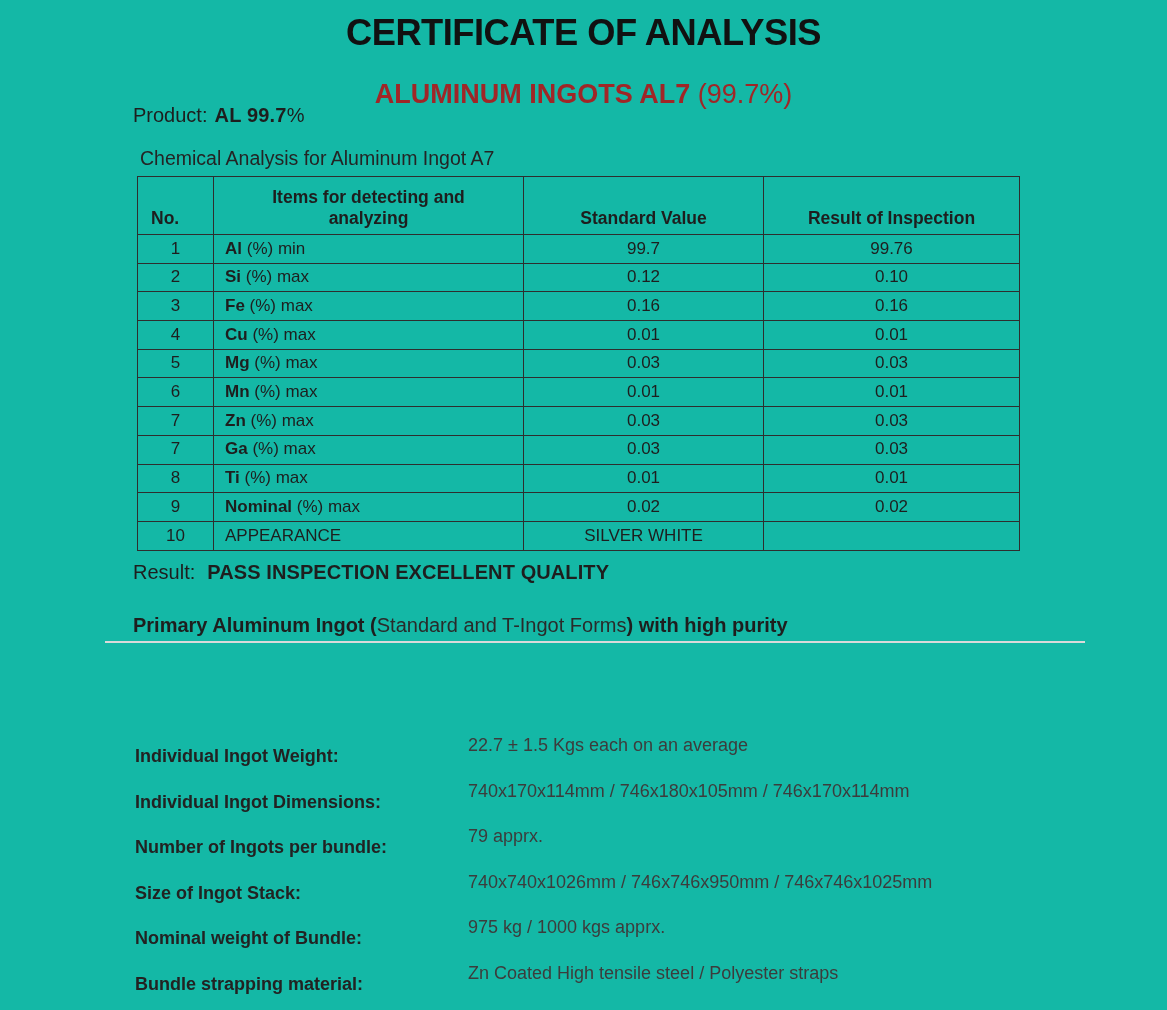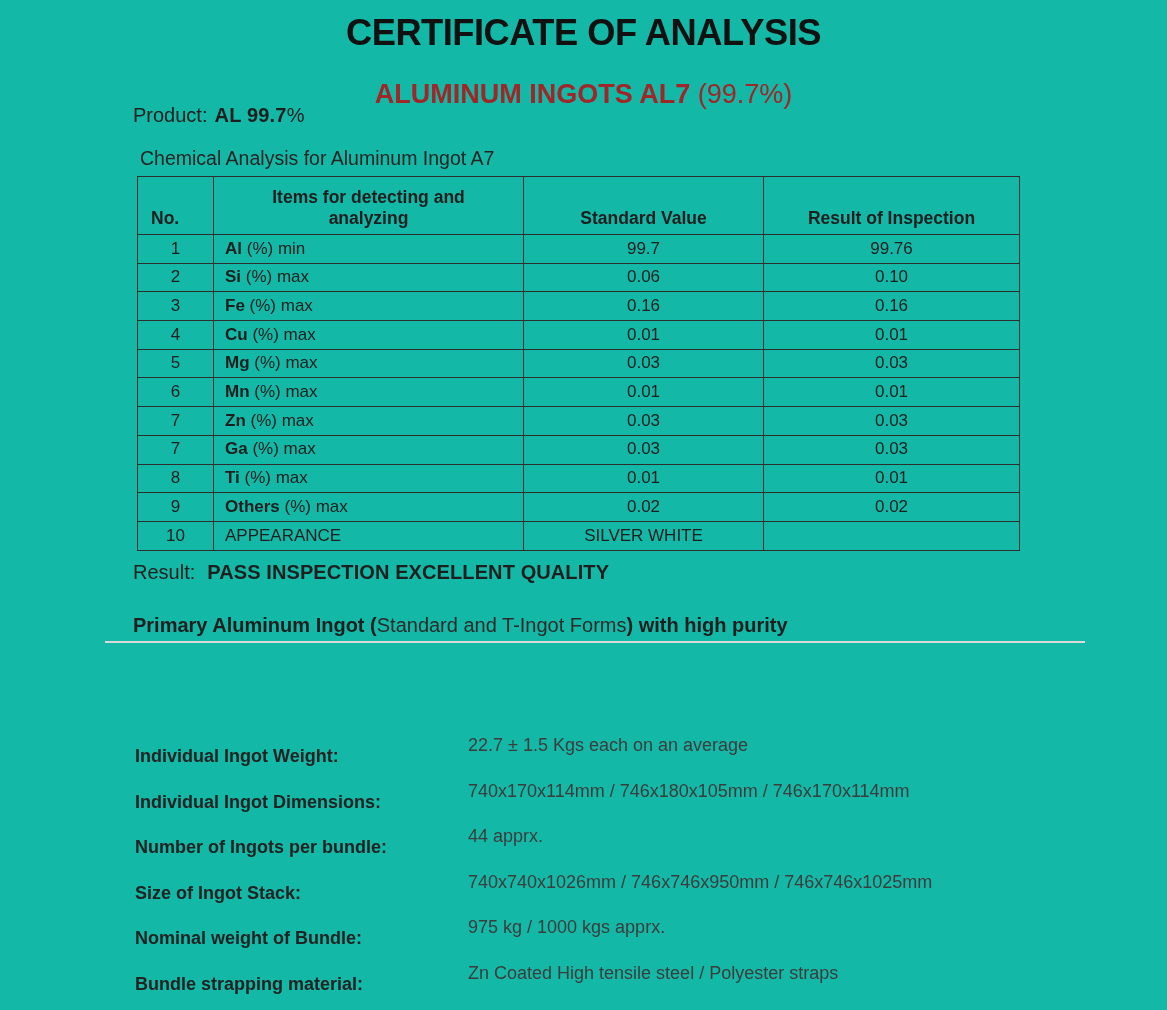--- a/index.html
+++ b/index.html
@@ -128,21 +128,21 @@
   <tr>
     <td class="c-no">1</td>
     <td class="c-item"><b>Al</b><span> (%) min</span></td>
     <td class="c-std">99.7</td>
     <td class="c-res">99.76</td>
   </tr>
 
   <tr>
     <td class="c-no">2</td>
     <td class="c-item"><b>Si</b><span> (%) max</span></td>
-    <td class="c-std">0.06</td>
+    <td class="c-std">0.12</td>
     <td class="c-res">0.10</td>
   </tr>
 
   <tr>
     <td class="c-no">3</td>
     <td class="c-item"><b>Fe</b><span> (%) max</span></td>
     <td class="c-std">0.16</td>
     <td class="c-res">0.16</td>
   </tr>
 
@@ -183,21 +183,21 @@
 
   <tr>
     <td class="c-no">8</td>
     <td class="c-item"><b>Ti</b><span> (%) max</span></td>
     <td class="c-std">0.01</td>
     <td class="c-res">0.01</td>
   </tr>
 
   <tr>
     <td class="c-no">9</td>
-    <td class="c-item"><b>Others</b><span> (%) max</span></td>
+    <td class="c-item"><b>Nominal</b><span> (%) max</span></td>
     <td class="c-std">0.02</td>
     <td class="c-res">0.02</td>
   </tr>
 
   <tr>
     <td class="c-no">10</td>
     <td class="c-item"><b></b><span>APPEARANCE</span></td>
     <td class="c-std">SILVER WHITE</td>
     <td class="c-res"></td>
   </tr>
@@ -220,21 +220,21 @@
     <div class="spec-value">22.7 ± 1.5 Kgs each on an average</div>
   </div>
 
   <div class="spec-row">
     <div class="spec-label">Individual Ingot Dimensions:</div>
     <div class="spec-value">740x170x114mm / 746x180x105mm / 746x170x114mm</div>
   </div>
 
   <div class="spec-row">
     <div class="spec-label">Number of Ingots per bundle:</div>
-    <div class="spec-value">44 apprx.</div>
+    <div class="spec-value">79 apprx.</div>
   </div>
 
   <div class="spec-row">
     <div class="spec-label">Size of Ingot Stack:</div>
     <div class="spec-value">740x740x1026mm / 746x746x950mm / 746x746x1025mm</div>
   </div>
 
   <div class="spec-row">
     <div class="spec-label">Nominal weight of Bundle:</div>
     <div class="spec-value">975 kg / 1000 kgs apprx.</div>

